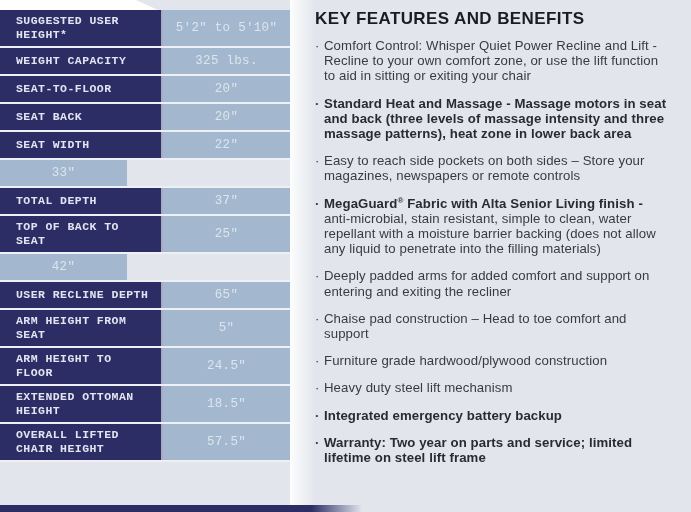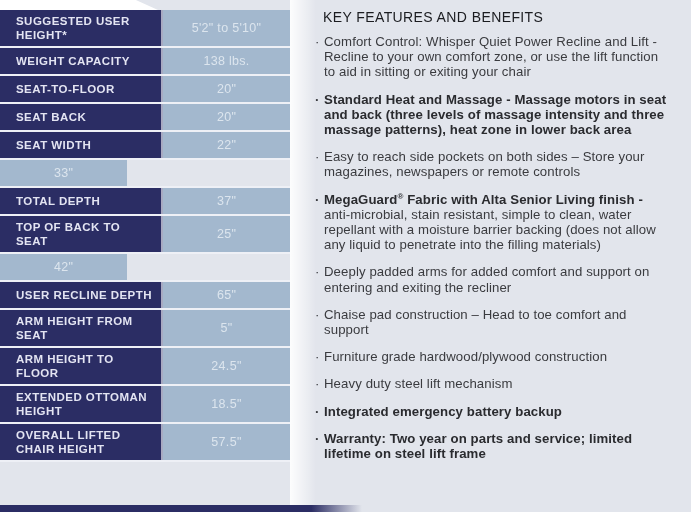--- a/index.html
+++ b/index.html
@@ -44,20 +44,21 @@
   .spec-table {
     position: absolute;
     left: 0; top: 10px;
     width: 290px;
   }
   .spec-row {
     display: flex;
     min-height: 28px;
     border-bottom: 2px solid rgba(245,247,251,0.62);
     box-sizing: border-box;
+    font-family: Liberation Mono, monospace;
   }
   .spec-label {
     width: 163px;
     box-sizing: border-box;
     background: var(--navy, #2b2d64);
     color: var(--label-text, #e3e4f2);
     font-size: 11.5px;
     font-weight: 700;
     letter-spacing: 0.45px;
     line-height: 1.22;
@@ -83,25 +84,25 @@
   }
 
   
   .features {
     position: absolute;
     left: 315px; top: 9px;
     width: 356px;
     color: var(--body-text, #3a3b3f);
   }
   .features-title {
-    font-size: 14px;
-    font-weight: 400;
+    font-size: 17px;
+    font-weight: 700;
     letter-spacing: 0.4px;
     color: var(--heading-text, #1b1c20);
-    margin: 0 0 9px 8px;
+    margin: 0 0 9px 0;
   }
   .features-list {
     list-style: none;
     margin: 0; padding: 0;
     font-size: 13.2px;
     line-height: 15.2px;
     letter-spacing: 0.1px;
   }
   .feature-item {
     position: relative;
@@ -129,21 +130,21 @@
   <div class="page-fold"></div>
 
   <div class="spec-table">
       <div class="spec-row">
         <div class="spec-label">SUGGESTED USER
 HEIGHT*</div>
         <div class="spec-value">5'2" to 5'10"</div>
       </div>
       <div class="spec-row">
         <div class="spec-label">WEIGHT CAPACITY</div>
-        <div class="spec-value">138 lbs.</div>
+        <div class="spec-value">325 lbs.</div>
       </div>
       <div class="spec-row">
         <div class="spec-label">SEAT-TO-FLOOR</div>
         <div class="spec-value">20"</div>
       </div>
       <div class="spec-row">
         <div class="spec-label">SEAT BACK</div>
         <div class="spec-value">20"</div>
       </div>
       <div class="spec-row">

